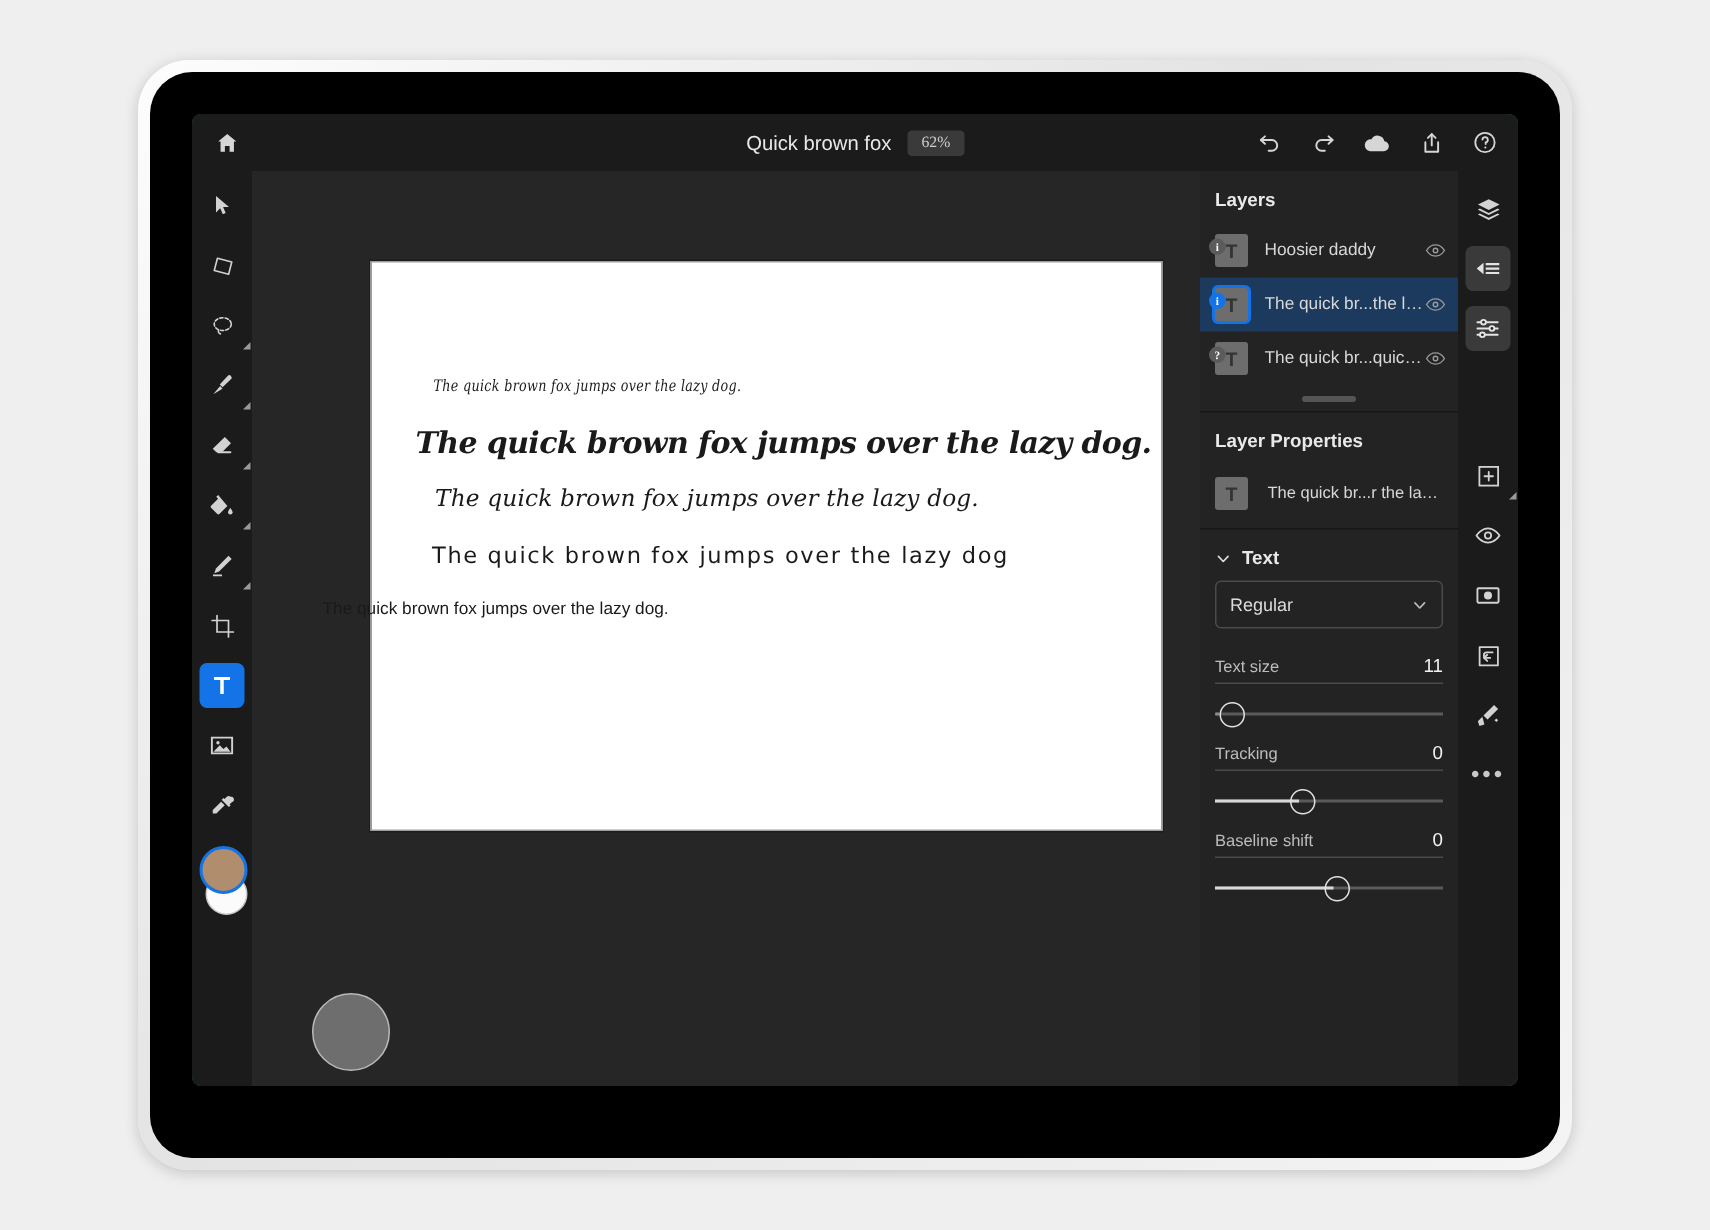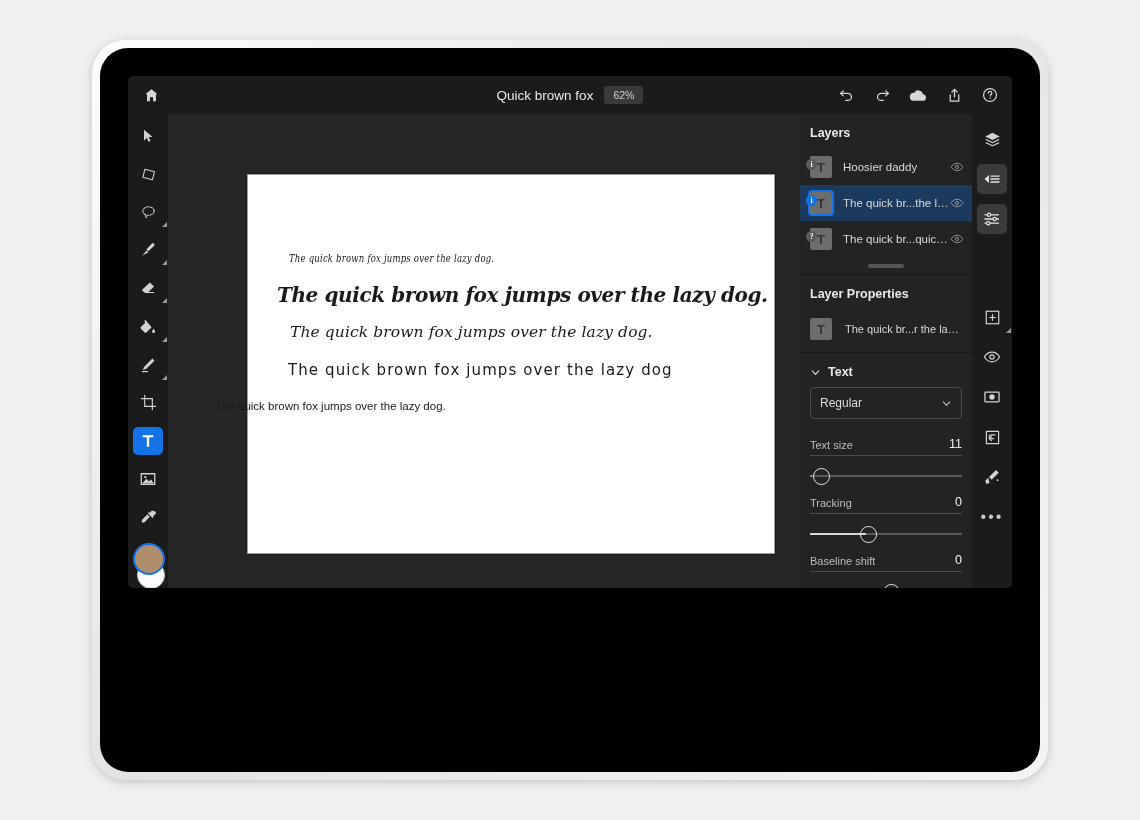--- a/index.html
+++ b/index.html
@@ -16,21 +16,21 @@
     position:absolute;left:92px;top:40px;width:956px;height:740px;
     background:linear-gradient(135deg,#fdfdfd 0%,#e3e3e3 45%,#f4f4f4 100%);
     border-radius:34px;
     box-shadow:0 2px 10px rgba(0,0,0,.18);
   }
   .tablet-inner{
     position:absolute;left:8px;top:8px;right:8px;bottom:8px;
     background:#000;border-radius:28px;
   }
   .screen{
-    position:absolute;left:28px;top:28px;width:884px;height:512px;
+    position:absolute;left:28px;top:28px;width:884px;height:648px;
     background:#15803d;border-radius:6px;overflow:hidden;
   }
 
   
   .topbar{
     position:absolute;left:0;top:0;width:884px;height:38px;
     background:#1b1b1b;
     display:flex;align-items:center;
   }
   .home-btn{
@@ -38,21 +38,21 @@
     cursor:pointer;
   }
   .title-wrap{
     position:absolute;left:0;right:0;top:0;height:38px;
     display:flex;align-items:center;justify-content:center;gap:11px;
     pointer-events:none;
   }
   .doc-title{color:#e8e8e8;font-size:13.5px;}
   .zoom-chip{
     background:#3a3a3a;color:#cfcfcf;font-size:10.5px;
-    padding:3px 9px;border-radius:3px;pointer-events:auto;cursor:pointer;
+    padding:3px 9px;border-radius:3px;pointer-events:auto;cursor:pointer;font-family:Liberation Serif, serif;
   }
   .top-actions{
     position:absolute;right:6px;top:0;height:38px;
     display:flex;align-items:center;gap:4px;
   }
   .top-actions .ic{
     width:32px;height:32px;display:flex;align-items:center;justify-content:center;
     cursor:pointer;border-radius:4px;
   }
 

